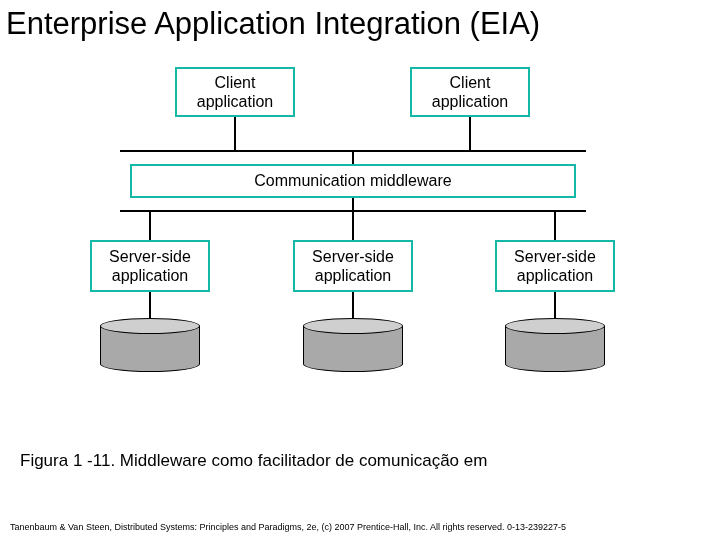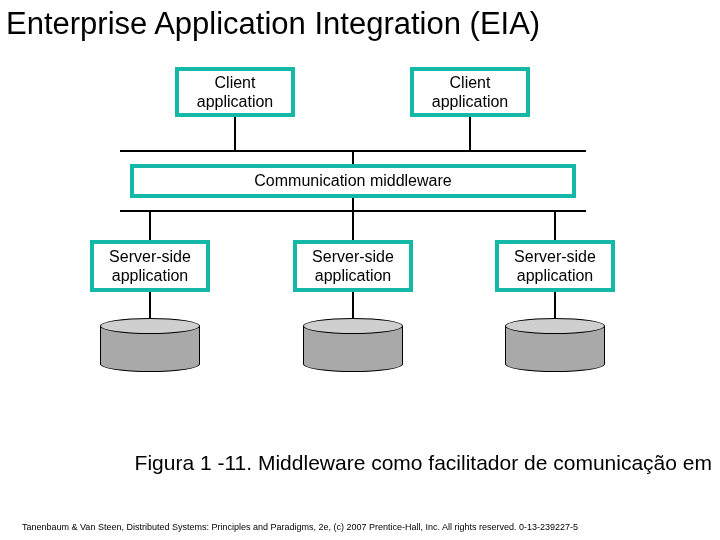--- a/index.html
+++ b/index.html
@@ -29,21 +29,21 @@
   .diagram {
     position: absolute;
     top: 62px;
     left: 70px;
     width: 580px;
     height: 360px;
   }
   .box {
     position: absolute;
     background: #fff;
-    border: 4px solid #14b8a6;
+    border: 2px solid #14b8a6;
     display: flex;
     align-items: center;
     justify-content: center;
     text-align: center;
     font-size: 16px;
     line-height: 1.2;
     box-sizing: border-box;
     padding: 4px;
   }
   .box.middleware {
@@ -82,29 +82,29 @@
     z-index: 2;
   }
   .cyl-bot {
     bottom: 0;
     background: #a9a9a9;
     z-index: 0;
   }
   .caption {
     position: absolute;
     left: 20px;
-    right: 8px;
+    right: 32px;
     top: 450px;
-    text-align: right;
-    font-size: 21px;
+    text-align: left;
+    font-size: 17px;
     line-height: 1.25;
   }
   .credit {
     position: absolute;
-    left: 22px;
+    left: 10px;
     bottom: 8px;
     font-size: 9px;
     white-space: nowrap;
   }
 </style>
 </head>
 <body>
 
 <div class="slide">
 

